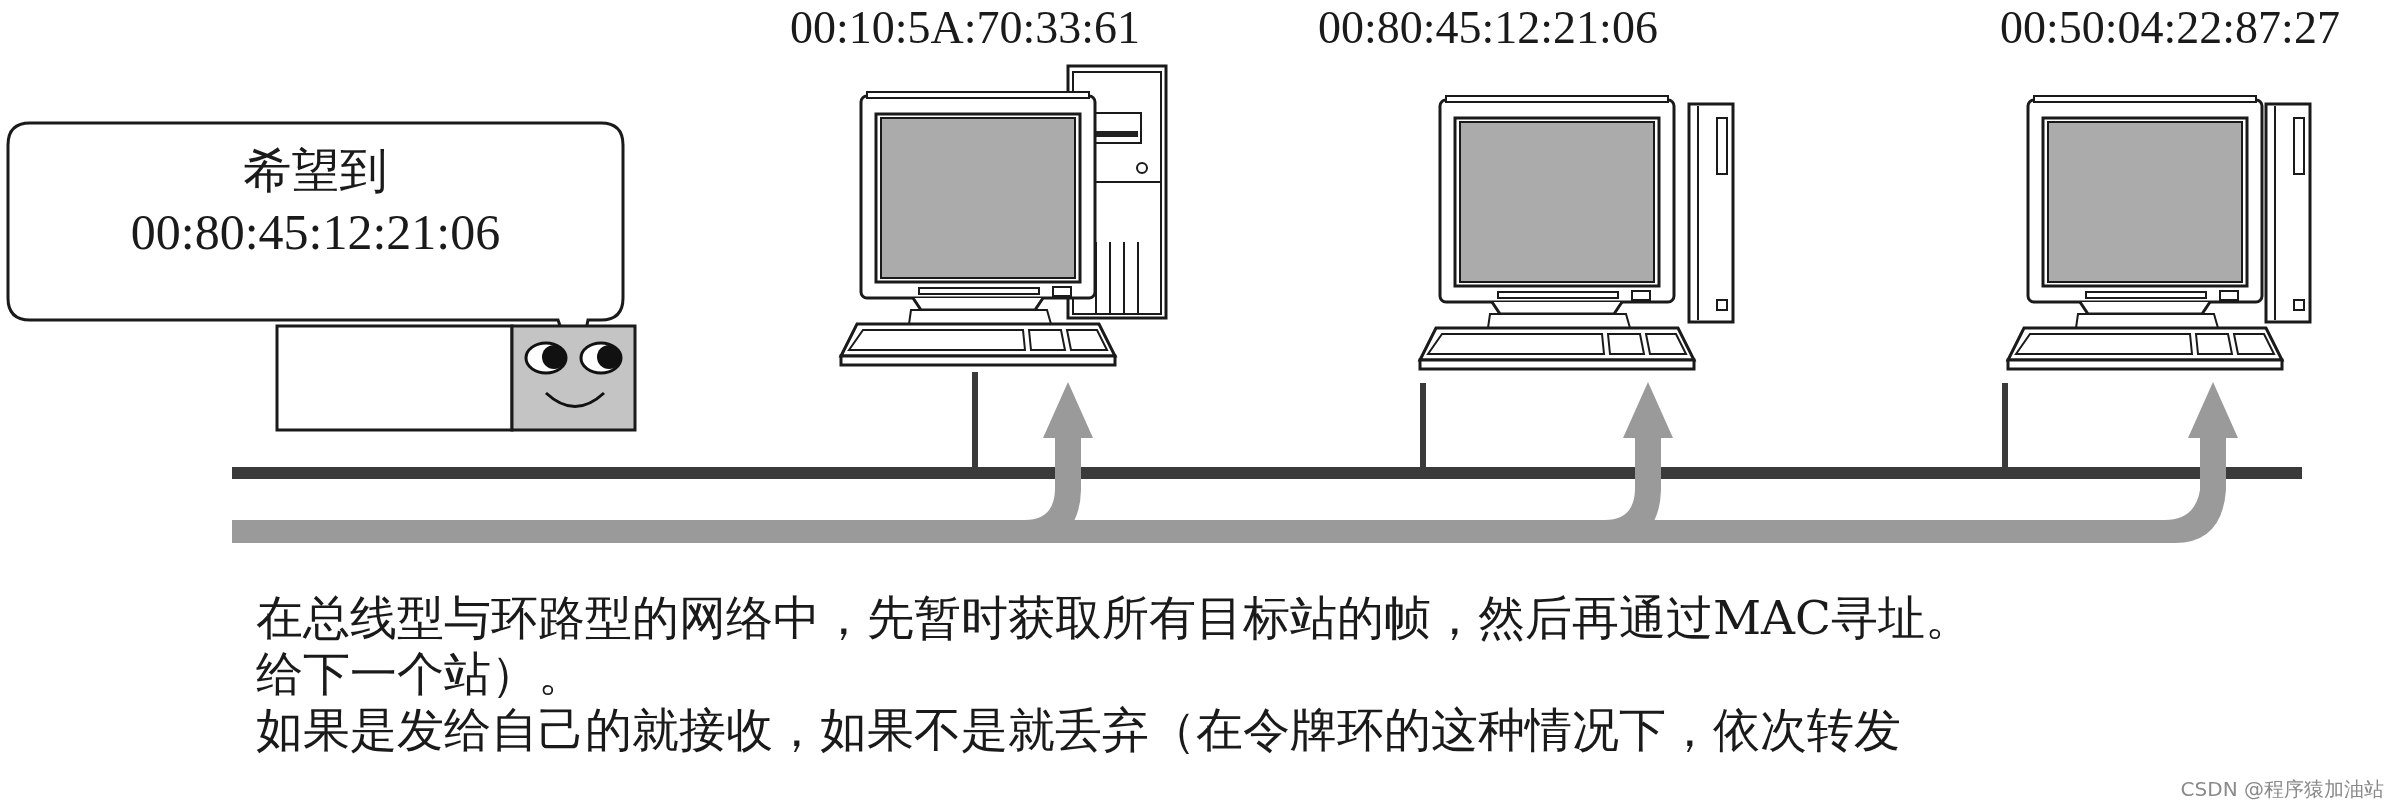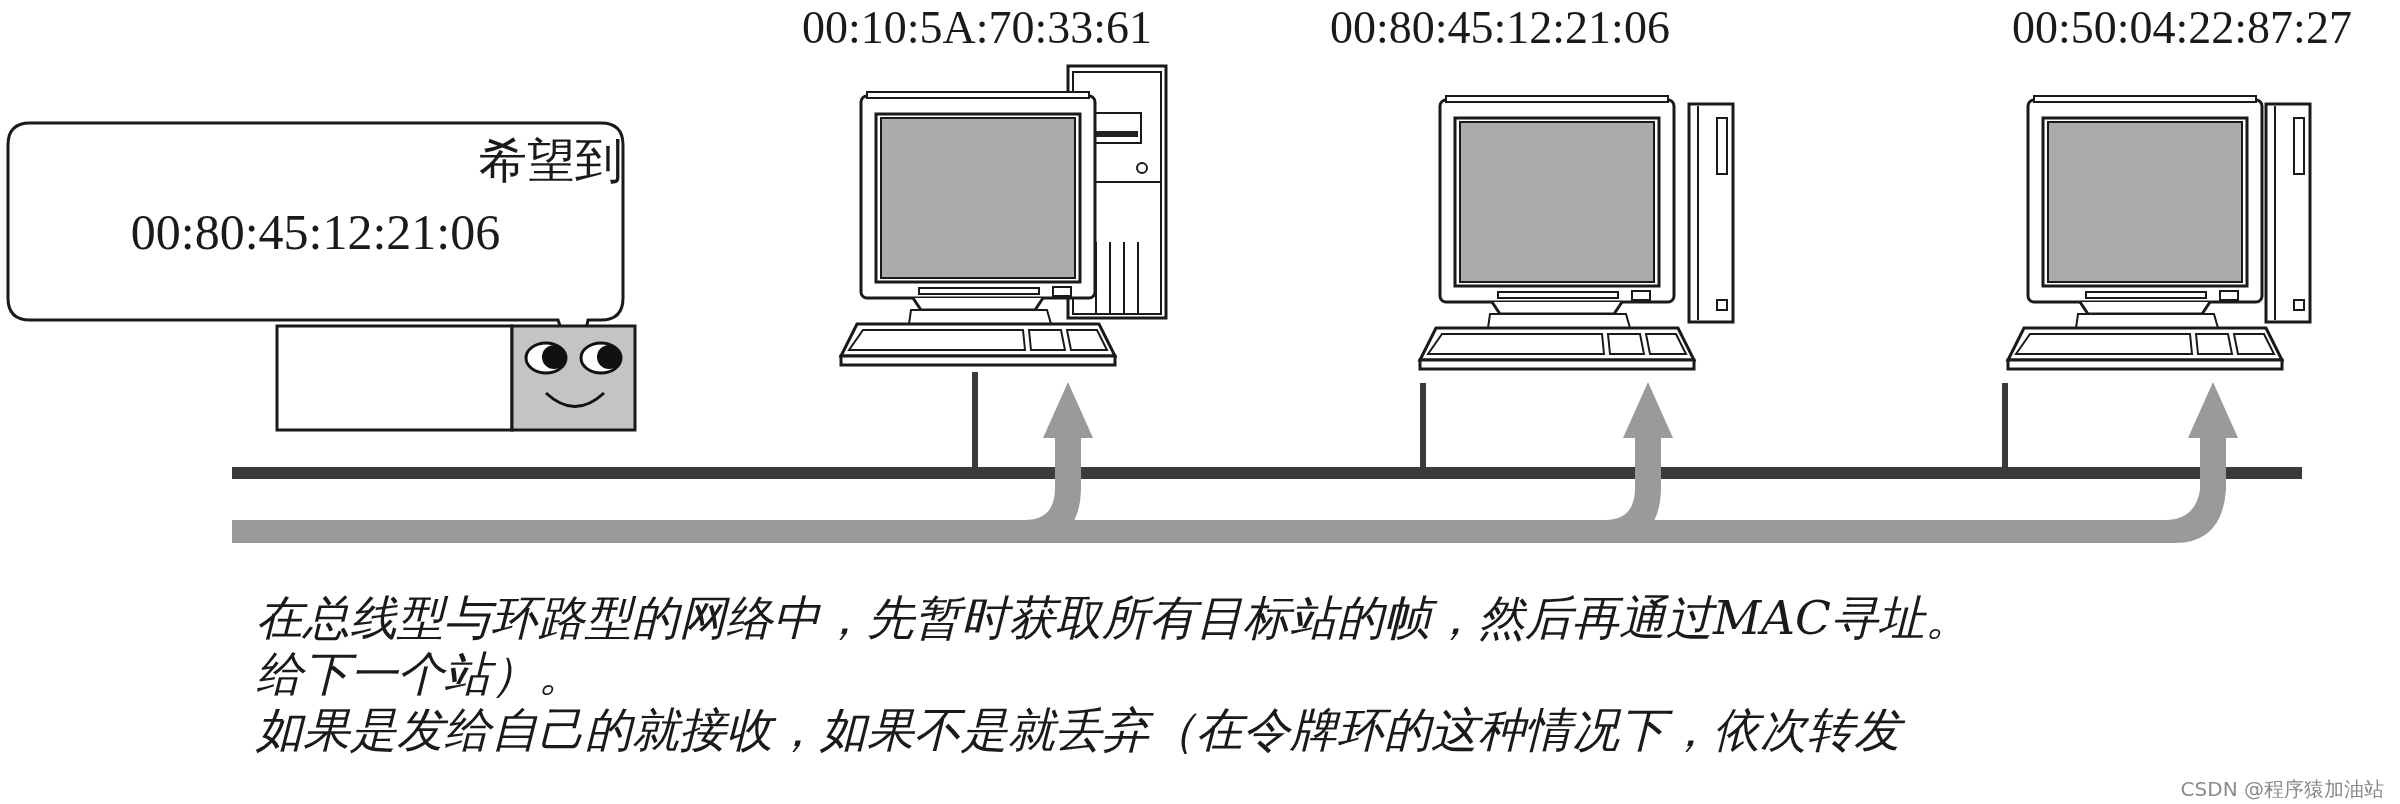--- a/index.html
+++ b/index.html
@@ -1,21 +1,21 @@
 <!DOCTYPE html>
 <html><head>
 <meta charset="utf-8">
 <style>
   html, body { margin: 0; padding: 0; background: #ffffff; }
   body { width: 2400px; height: 804px; position: relative; overflow: hidden; font-family: "DejaVu Serif", "Liberation Serif", serif; }
-  .mac-label { position: absolute; top: 0; font-family: "Liberation Serif", "DejaVu Serif", serif; font-size: 46px; color: #1a1a1a; white-space: nowrap; line-height: 56px; margin-left: 12px; }
+  .mac-label { position: absolute; top: 0; font-family: "Liberation Serif", "DejaVu Serif", serif; font-size: 46px; color: #1a1a1a; white-space: nowrap; line-height: 56px; }
   .bubble-text { position: absolute; left: 8px; width: 615px; text-align: center; font-family: "Liberation Serif", "DejaVu Serif", serif; color: #1a1a1a; white-space: nowrap; }
-  .bubble-line1 { top: 130px; font-size: 48px; line-height: 60px; font-family: "DejaVu Serif", serif; text-align: right; }
+  .bubble-line1 { top: 140px; font-size: 48px; line-height: 60px; font-family: "DejaVu Serif", serif; }
   .bubble-line2 { top: 200px; font-size: 50px; line-height: 64px; }
-  .caption { position: absolute; left: 256px; top: 590px; width: 2140px; font-family: "DejaVu Serif", "Liberation Serif", serif; font-size: 47px; line-height: 56px; color: #1a1a1a; font-style: italic; }
+  .caption { position: absolute; left: 256px; top: 590px; width: 2140px; font-family: "DejaVu Serif", "Liberation Serif", serif; font-size: 47px; line-height: 56px; color: #1a1a1a; }
   .caption div { white-space: nowrap; }
   .watermark { position: absolute; right: 16px; top: 776px; font-family: "DejaVu Sans", sans-serif; font-size: 20px; color: #8a8a8a; white-space: nowrap; }
   svg.diagram { position: absolute; left: 0; top: 0; }
 </style>
 </head>
 <body>
 
 <div class="mac-label" style="left:790px;">00:10:5A:70:33:61</div>
 <div class="mac-label" style="left:1318px;">00:80:45:12:21:06</div>
 <div class="mac-label" style="left:2000px;">00:50:04:22:87:27</div>

